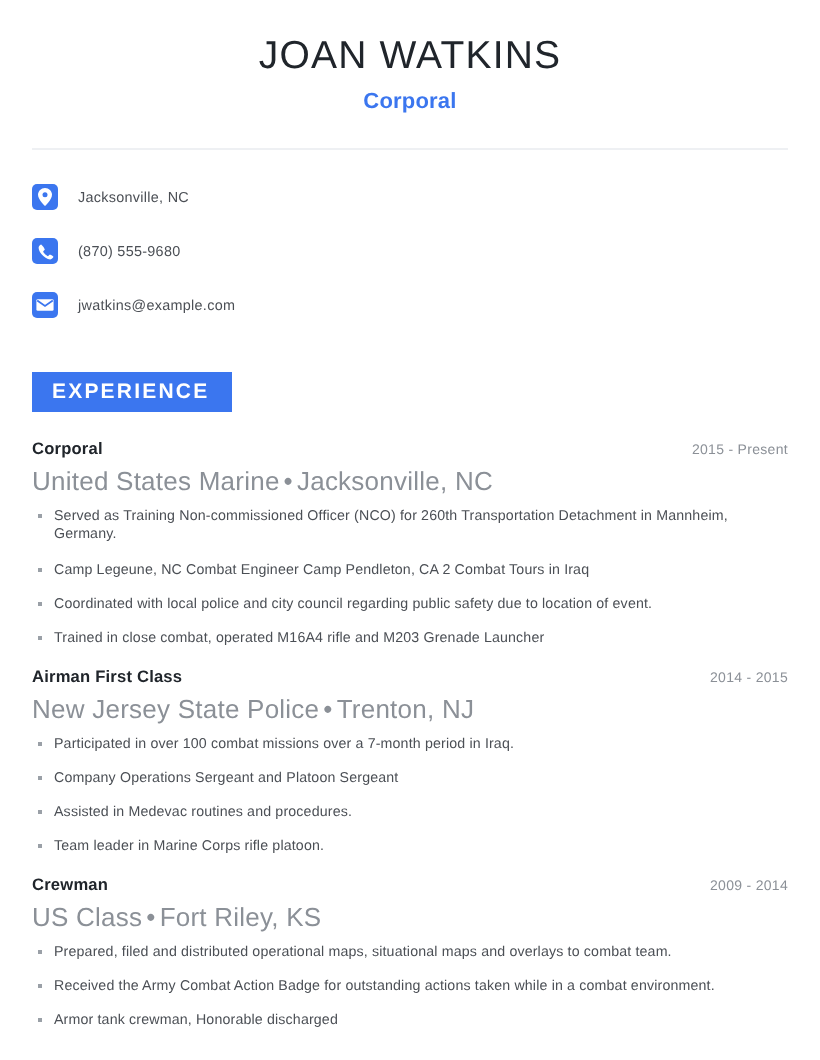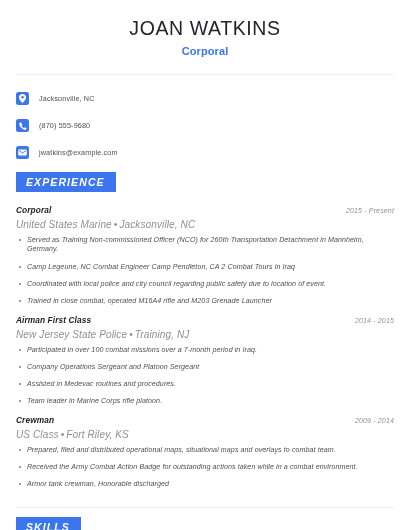--- a/index.html
+++ b/index.html
@@ -80,22 +80,21 @@
   .contact-icon svg { display: block; }
 
   .contact-text {
     font-size: 7.2px;
     color: #4b4f55;
     letter-spacing: 0.15px;
   }
 
   
   .section {
-    margin-top: 9px;
-    font-style: italic;
+    margin-top: 23px;
   }
 
   .section-badge {
     display: inline-block;
     background: #3b76ef;
     color: #ffffff;
     font-size: 10.5px;
     font-weight: bold;
     letter-spacing: 1.1px;
     padding: 4px 11px 4px 10px;
@@ -121,21 +120,21 @@
 
   .entry-dates {
     font-size: 7px;
     color: #8b9097;
     letter-spacing: 0.15px;
     white-space: nowrap;
   }
 
   .entry-sub {
     margin-top: 3.5px;
-    font-size: 10px;
+    font-size: 13px;
     color: #8b9097;
     letter-spacing: 0.12px;
   }
 
   .entry-sub .sep { padding: 0 2px; }
 
   .bullets {
     margin-top: 6px;
     list-style: none;
   }
@@ -225,21 +224,21 @@
           <li>Trained in close combat, operated M16A4 rifle and M203 Grenade Launcher</li>
         </ul>
       </div>
 
       <div class="entry">
         <div class="entry-head">
           <span class="entry-role">Airman First Class</span>
           <span class="entry-dates">2014 - 2015</span>
         </div>
         <div class="entry-sub">
-          <span>New Jersey State Police</span><span class="sep">•</span><span>Training, NJ</span>
+          <span>New Jersey State Police</span><span class="sep">•</span><span>Trenton, NJ</span>
         </div>
         <ul class="bullets">
           <li>Participated in over 100 combat missions over a 7-month period in Iraq.</li>
           <li>Company Operations Sergeant and Platoon Sergeant</li>
           <li>Assisted in Medevac routines and procedures.</li>
           <li>Team leader in Marine Corps rifle platoon.</li>
         </ul>
       </div>
 
       <div class="entry">

